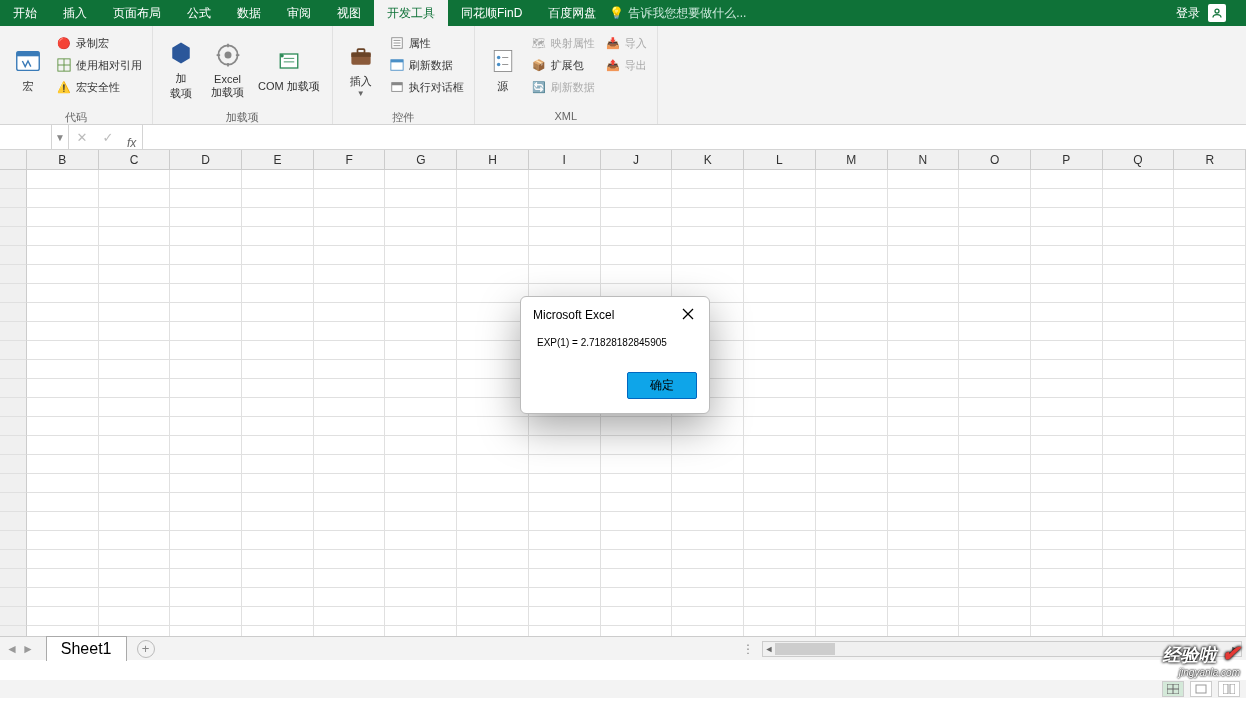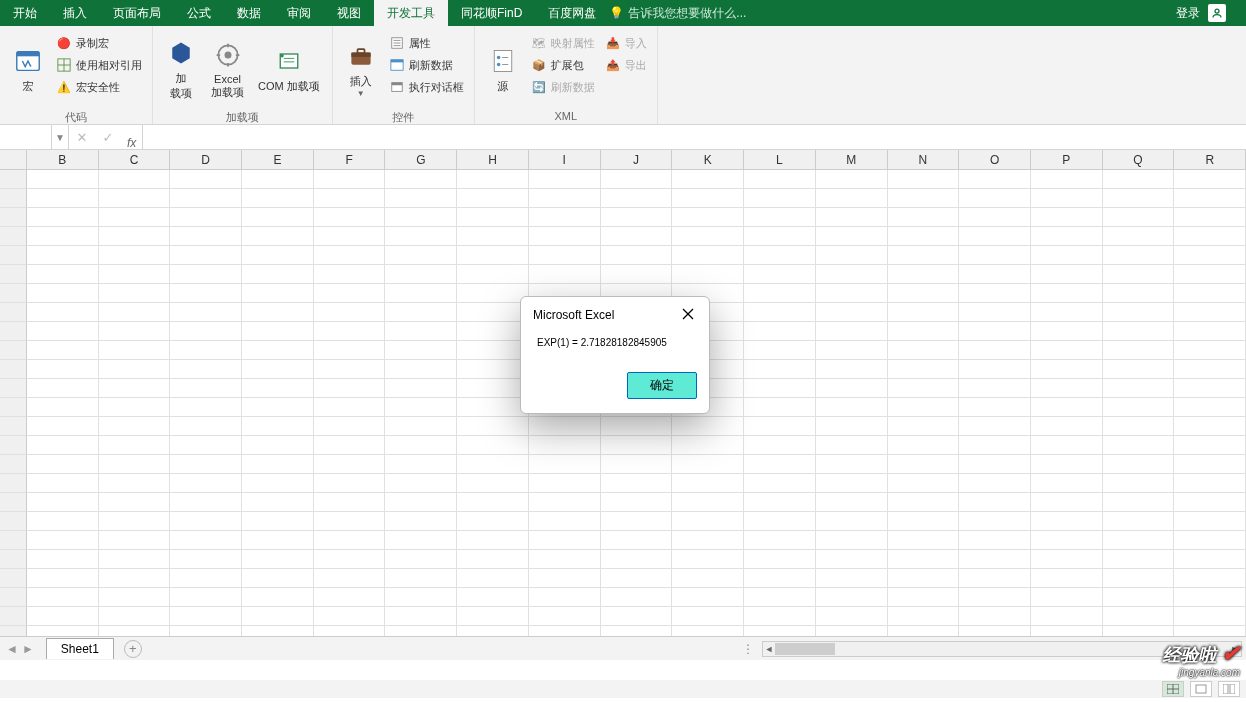--- a/index.html
+++ b/index.html
@@ -40,40 +40,40 @@
 
 
 .grid-area { position: relative; overflow: hidden; height: 466px; }
 .grid-row { display: flex; height: 19px; }
 .row-header { width: 27px; background: #f0f0f0; border-right: 1px solid #ccc; border-bottom: 1px solid #e0e0e0; text-align: center; font-size: 11px; color: #333; line-height: 19px; }
 .grid-cell { width: 72px; border-right: 1px solid #e0e0e0; border-bottom: 1px solid #e0e0e0; height: 19px; }
 
 
 .sheet-tabs { height: 24px; border-top: 1px solid #ccc; display: flex; align-items: center; background: #f3f3f3; font-size: 12px; }
 .sheet-nav { display: flex; padding: 0 6px; gap: 4px; color: #999; }
-.sheet-tab { background: #fff; border: 1px solid #aaa; border-bottom: none; padding: 3px 14px; margin-left: 6px; font-size: 12px; }
+.sheet-tab { background: #fff; border: 1px solid #aaa; border-bottom: none; padding: 3px 14px; margin-left: 6px; font-size: 16px; }
 .sheet-add { margin-left: 10px; width: 18px; height: 18px; border: 1px solid #bbb; border-radius: 50%; display: flex; align-items: center; justify-content: center; color: #888; font-size: 13px; cursor:pointer; }
 .tab-split { margin-left: auto; color: #888; padding: 0 8px; }
 .hscroll { flex: 0 0 480px; height: 16px; background: #f0f0f0; border: 1px solid #ccc; margin-right: 4px; position: relative; }
 .hscroll-thumb { position: absolute; left: 12px; top: 1px; width: 60px; height: 12px; background: #cdcdcd; }
 .hscroll-arrow { position:absolute; top:0; width:12px; height:14px; text-align:center; font-size:9px; color:#666; line-height:14px;}
 .hscroll-arrow.left{left:0;} .hscroll-arrow.right{right:0;}
 
 
 .status-bar { height: 18px; background: #f3f3f3; display: flex; align-items: center; justify-content: flex-end; padding: 0 6px; gap: 6px; font-size: 11px; color: #666; }
 .view-btn { width: 22px; height: 16px; border: 1px solid #ccc; background: #fff; display:flex; align-items:center; justify-content:center; cursor:pointer;}
 .view-btn.active { background: #d4e9d9; }
 
 
 .msgbox { position: absolute; left: 520px; top: 296px; width: 190px; background: #fff; border: 1px solid #bbb; border-radius: 6px; box-shadow: 0 14px 40px rgba(0,0,0,0.35); }
 .msgbox-title { display: flex; align-items: center; justify-content: space-between; padding: 10px 12px 8px; font-size: 12px; color: #000; }
 .msgbox-close { width: 16px; height: 16px; cursor: pointer; }
 .msgbox-body { padding: 6px 16px 18px; font-size: 10px; color: #000; }
 .msgbox-footer { display: flex; justify-content: flex-end; padding: 6px 12px 14px; }
-.msgbox-ok { border: 1px solid #0067c0; color: #000; background: #5eead4; padding: 4px 22px; font-size: 12px; border-radius: 2px; cursor: pointer; }
+.msgbox-ok { border: 1px solid #0067c0; color: #000; background: #0ea5e9; padding: 4px 22px; font-size: 12px; border-radius: 2px; cursor: pointer; }
 
 
 .watermark { position: absolute; right: 6px; bottom: 24px; text-align: right; }
 .watermark .wm-top { font-size: 18px; font-weight: bold; color: #fff; text-shadow: 0 0 3px #000, 0 0 3px #000; font-style: italic; }
 .watermark .wm-top .chk { color: #e53935; font-size: 22px; }
 .watermark .wm-bot { font-size: 10px; color: #fff; font-style: italic; text-shadow: 0 0 2px #000, 0 0 2px #000; }
 </style>
 </head>
 <body>
 

